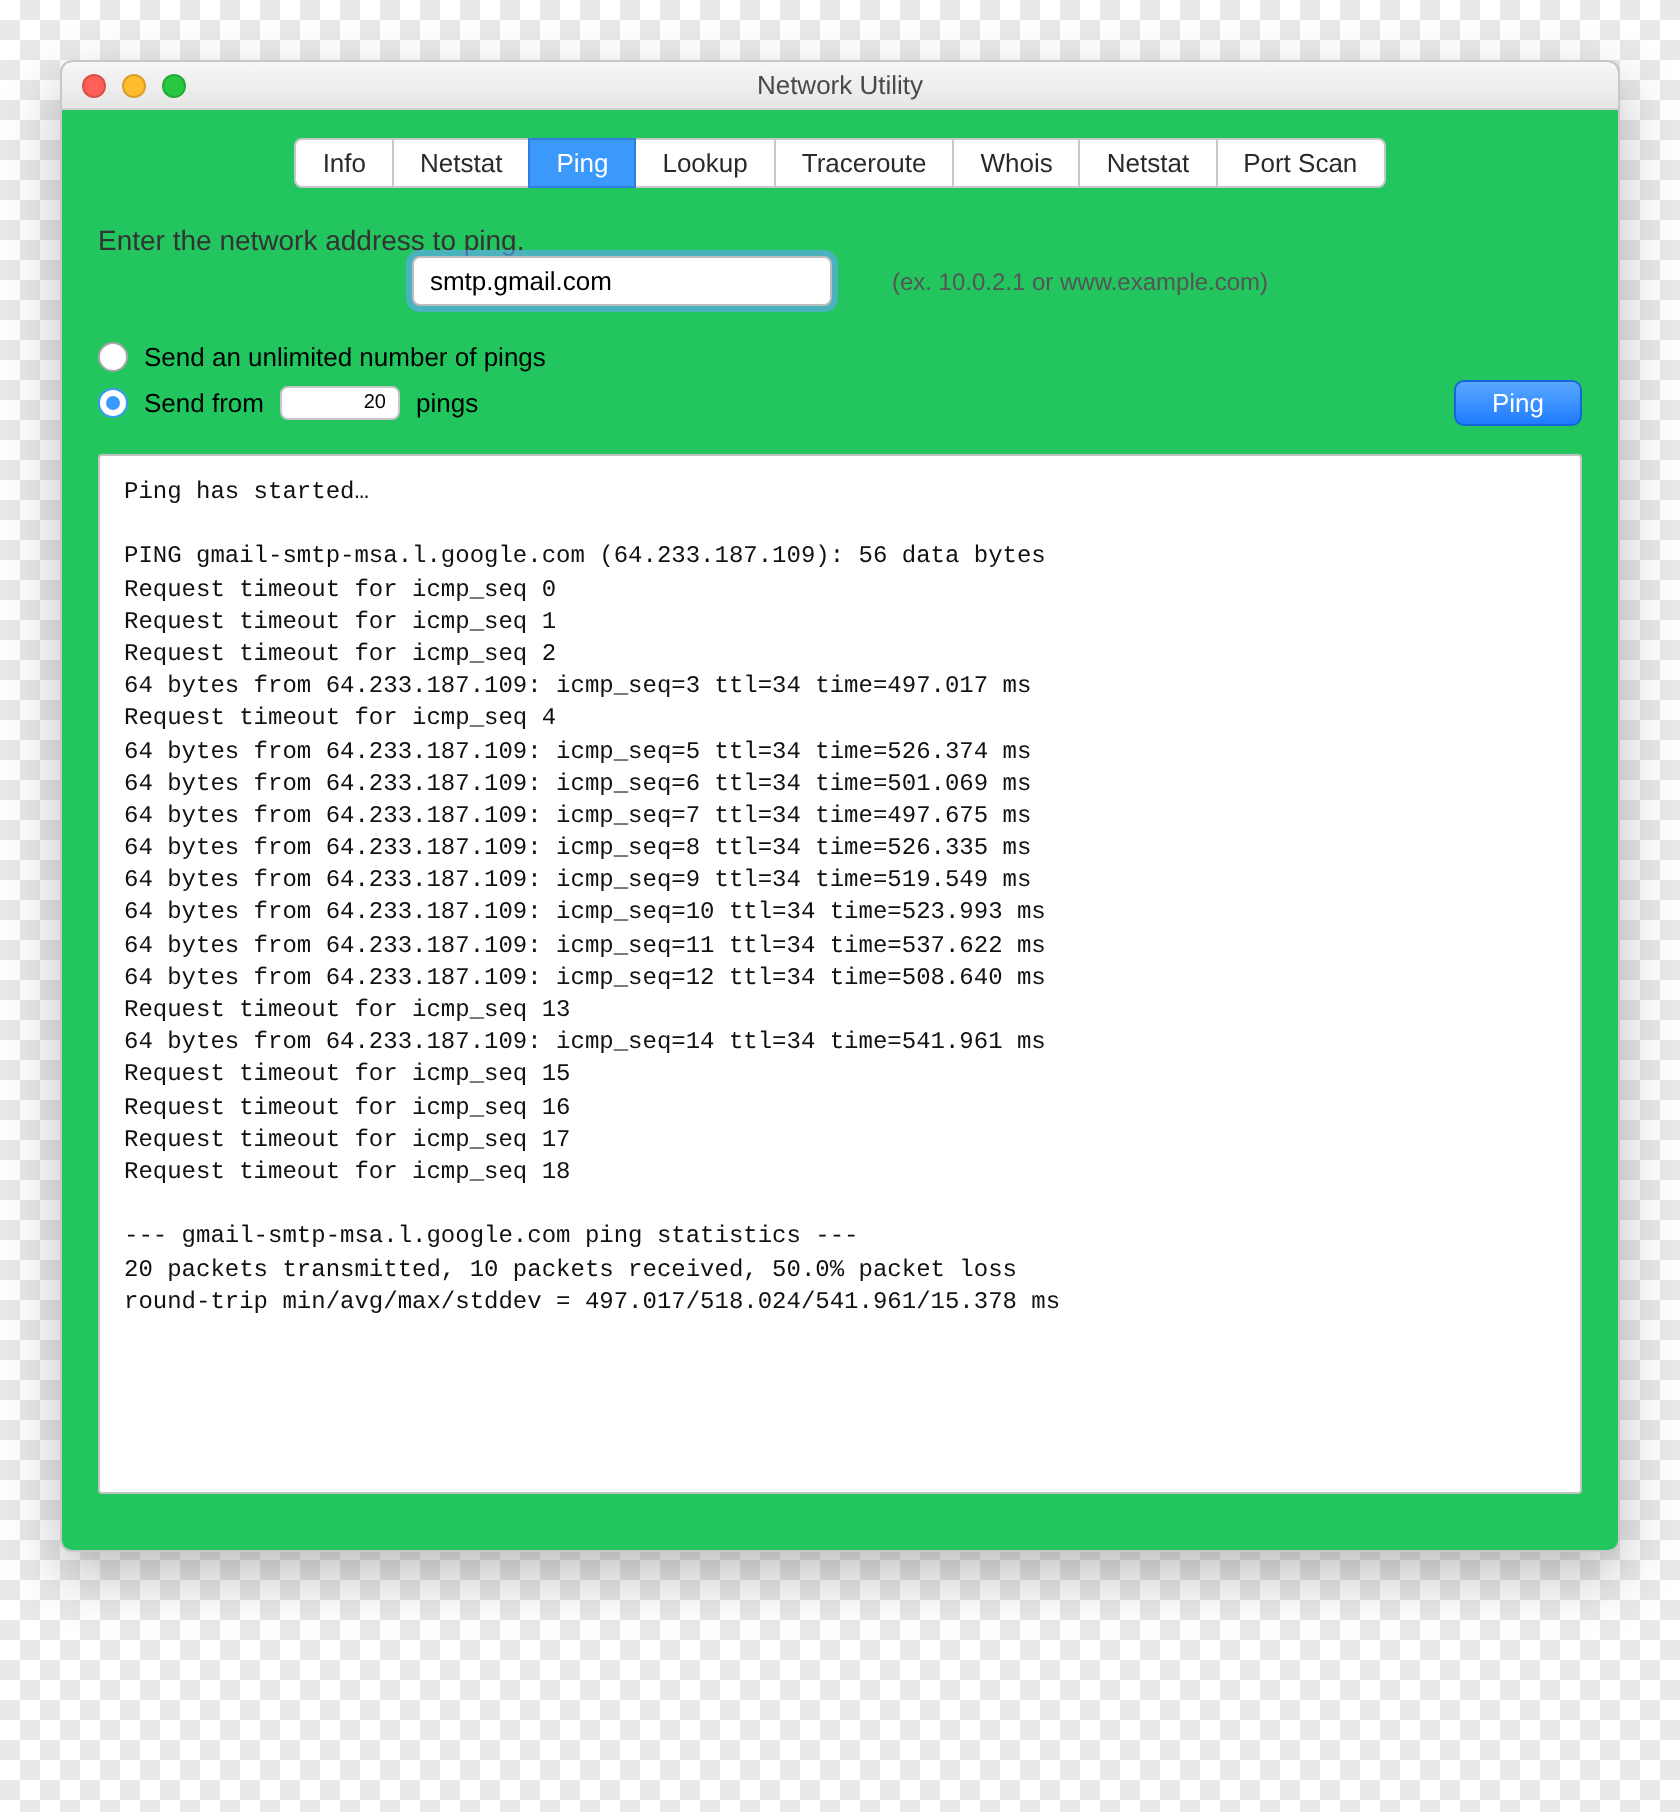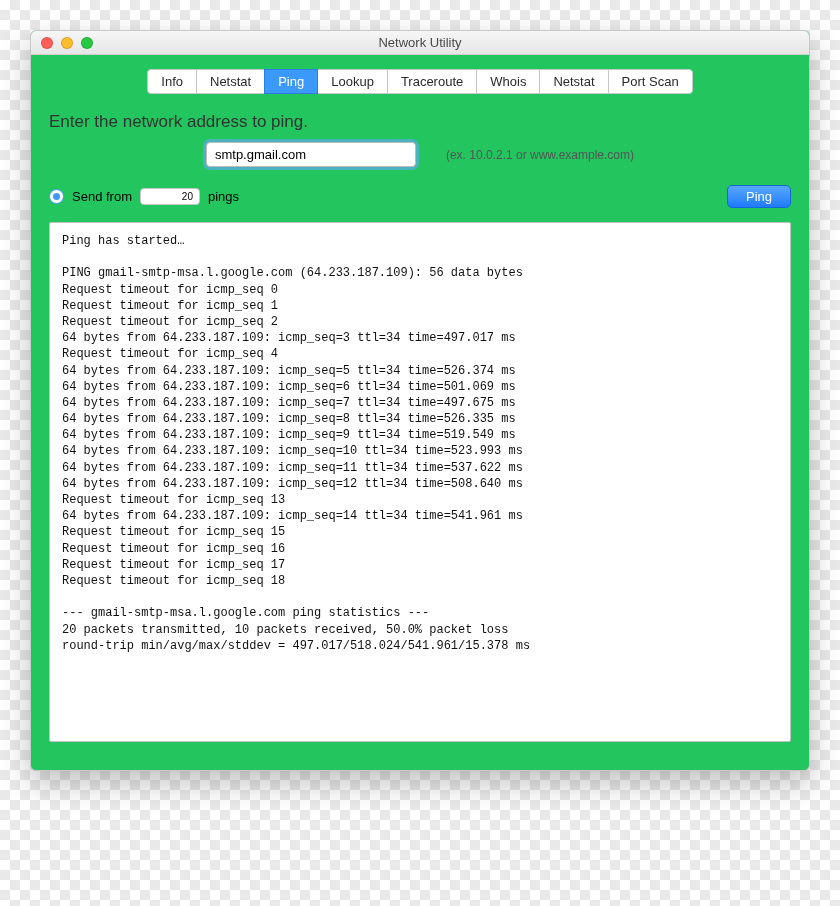--- a/index.html
+++ b/index.html
@@ -45,21 +45,21 @@
     background:#fff; border:1px solid #c7c7c7;
     padding:4px 13px; font-size:13px; color:#2a2a2a;
     cursor:pointer; margin-left:-1px;
   }
   .tabs .tab:first-child { border-radius:4px 0 0 4px; margin-left:0; }
   .tabs .tab:last-child  { border-radius:0 4px 4px 0; }
   .tabs .tab.active {
     background:#3b99fc; color:#fff; border-color:#2f7de0;
     position:relative; z-index:1;
   }
-  .prompt { color:#333; font-size:17px; margin-bottom:10px; }
+  .prompt { color:#333; font-size:14px; }
   .addr-row {
     display:flex; align-items:center; gap:30px;
     justify-content:center; margin-bottom:18px;
   }
   .addr-input {
     width:210px; padding:4px 8px; font-size:13px;
     border:1px solid #bcbcbc; border-radius:4px;
     box-shadow: 0 0 0 3px rgba(101,166,255,0.6);
     outline:none;
   }
@@ -122,20 +122,24 @@
     </div>
 
     <div class="prompt">Enter the network address to ping.</div>
 
     <div class="addr-row">
       <input class="addr-input" type="text" value="smtp.gmail.com" style="">
       <span class="hint">(ex. 10.0.2.1 or www.example.com)</span>
     </div>
 
     <div class="opts">
+      <div class="opt-row">
+        <input type="radio" class="radio" name="mode" style="">
+        <span>Send an unlimited number of pings</span>
+      </div>
       <div class="opt-row ping-row">
         <input type="radio" class="radio" name="mode" checked="" style="">
         <span>Send from</span>
         <input class="count-input" type="text" value="20" style="">
         <span>pings</span>
         <button class="ping-btn">Ping</button>
       </div>
     </div>
 
     <div class="output">Ping has started…

